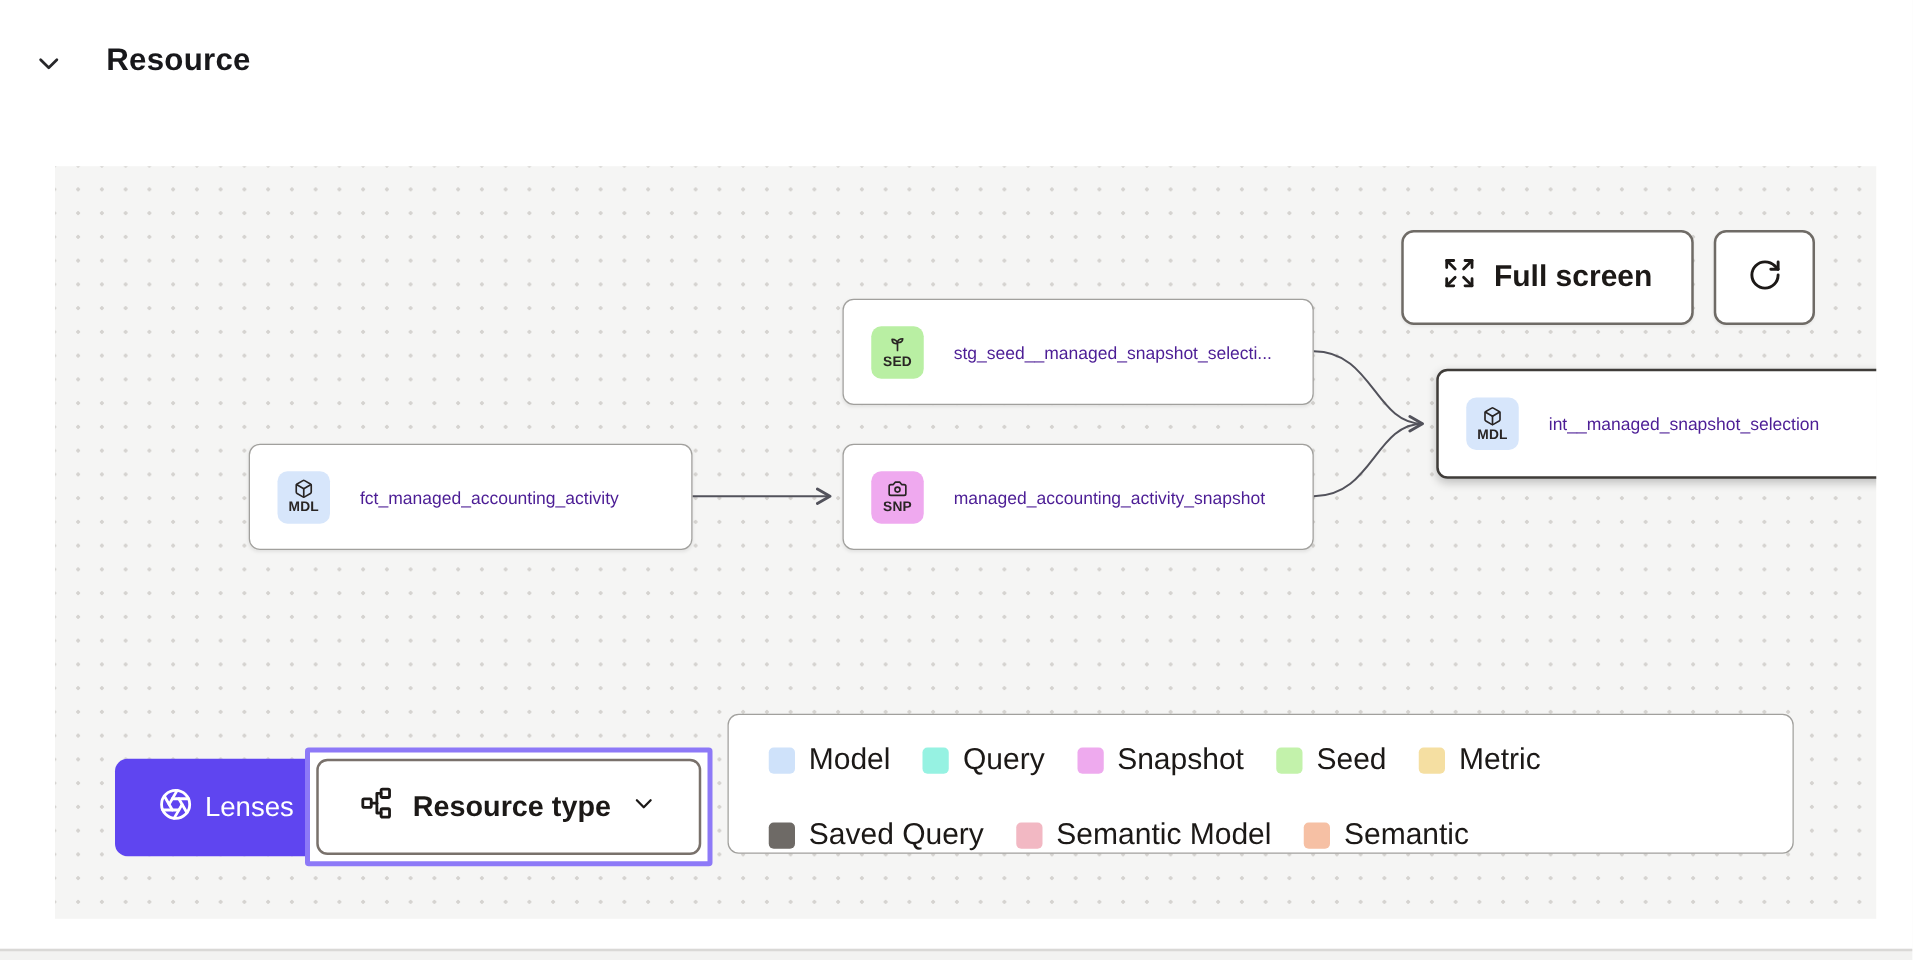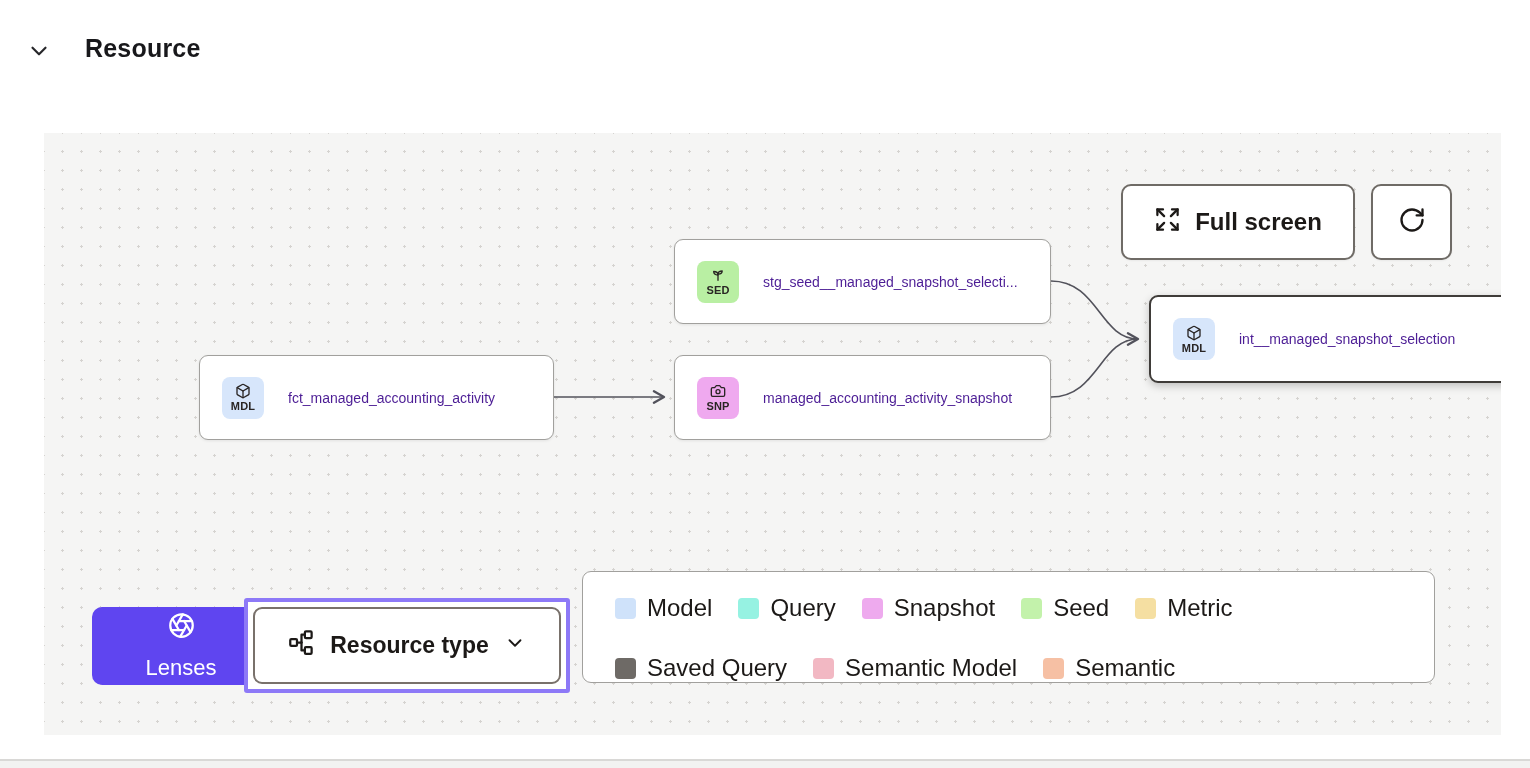--- a/index.html
+++ b/index.html
@@ -67,21 +67,21 @@
     gap: 1px; color: #292524; flex: 0 0 auto;
   }
   .badge .badge-label { font-size: 11px; font-weight: 600; letter-spacing: .2px; }
   .node-label { font-size: 14px; color: #4c1d95; white-space: nowrap; }
 
   
   .lenses {
     position: absolute; left: 48px; top: 474px; width: 178px; height: 78px;
     border-radius: 10px; color: #ffffff;
     display: flex; align-items: center; justify-content: center; gap: 10px;
-    font-size: 22px; font-weight: 500; cursor: pointer; flex-direction: column;
+    font-size: 22px; font-weight: 500; cursor: pointer;
   }
 
   
   .rt-ring {
     position: absolute; left: 200px; top: 465px; width: 326px; height: 95px;
     background: #ffffff; border: 4px solid #8d79f7; border-radius: 3px;
     padding: 5px; display: flex; cursor: pointer;
   }
   .rt-inner {
     flex: 1; border: 2px solid #79716b; border-radius: 9px;

